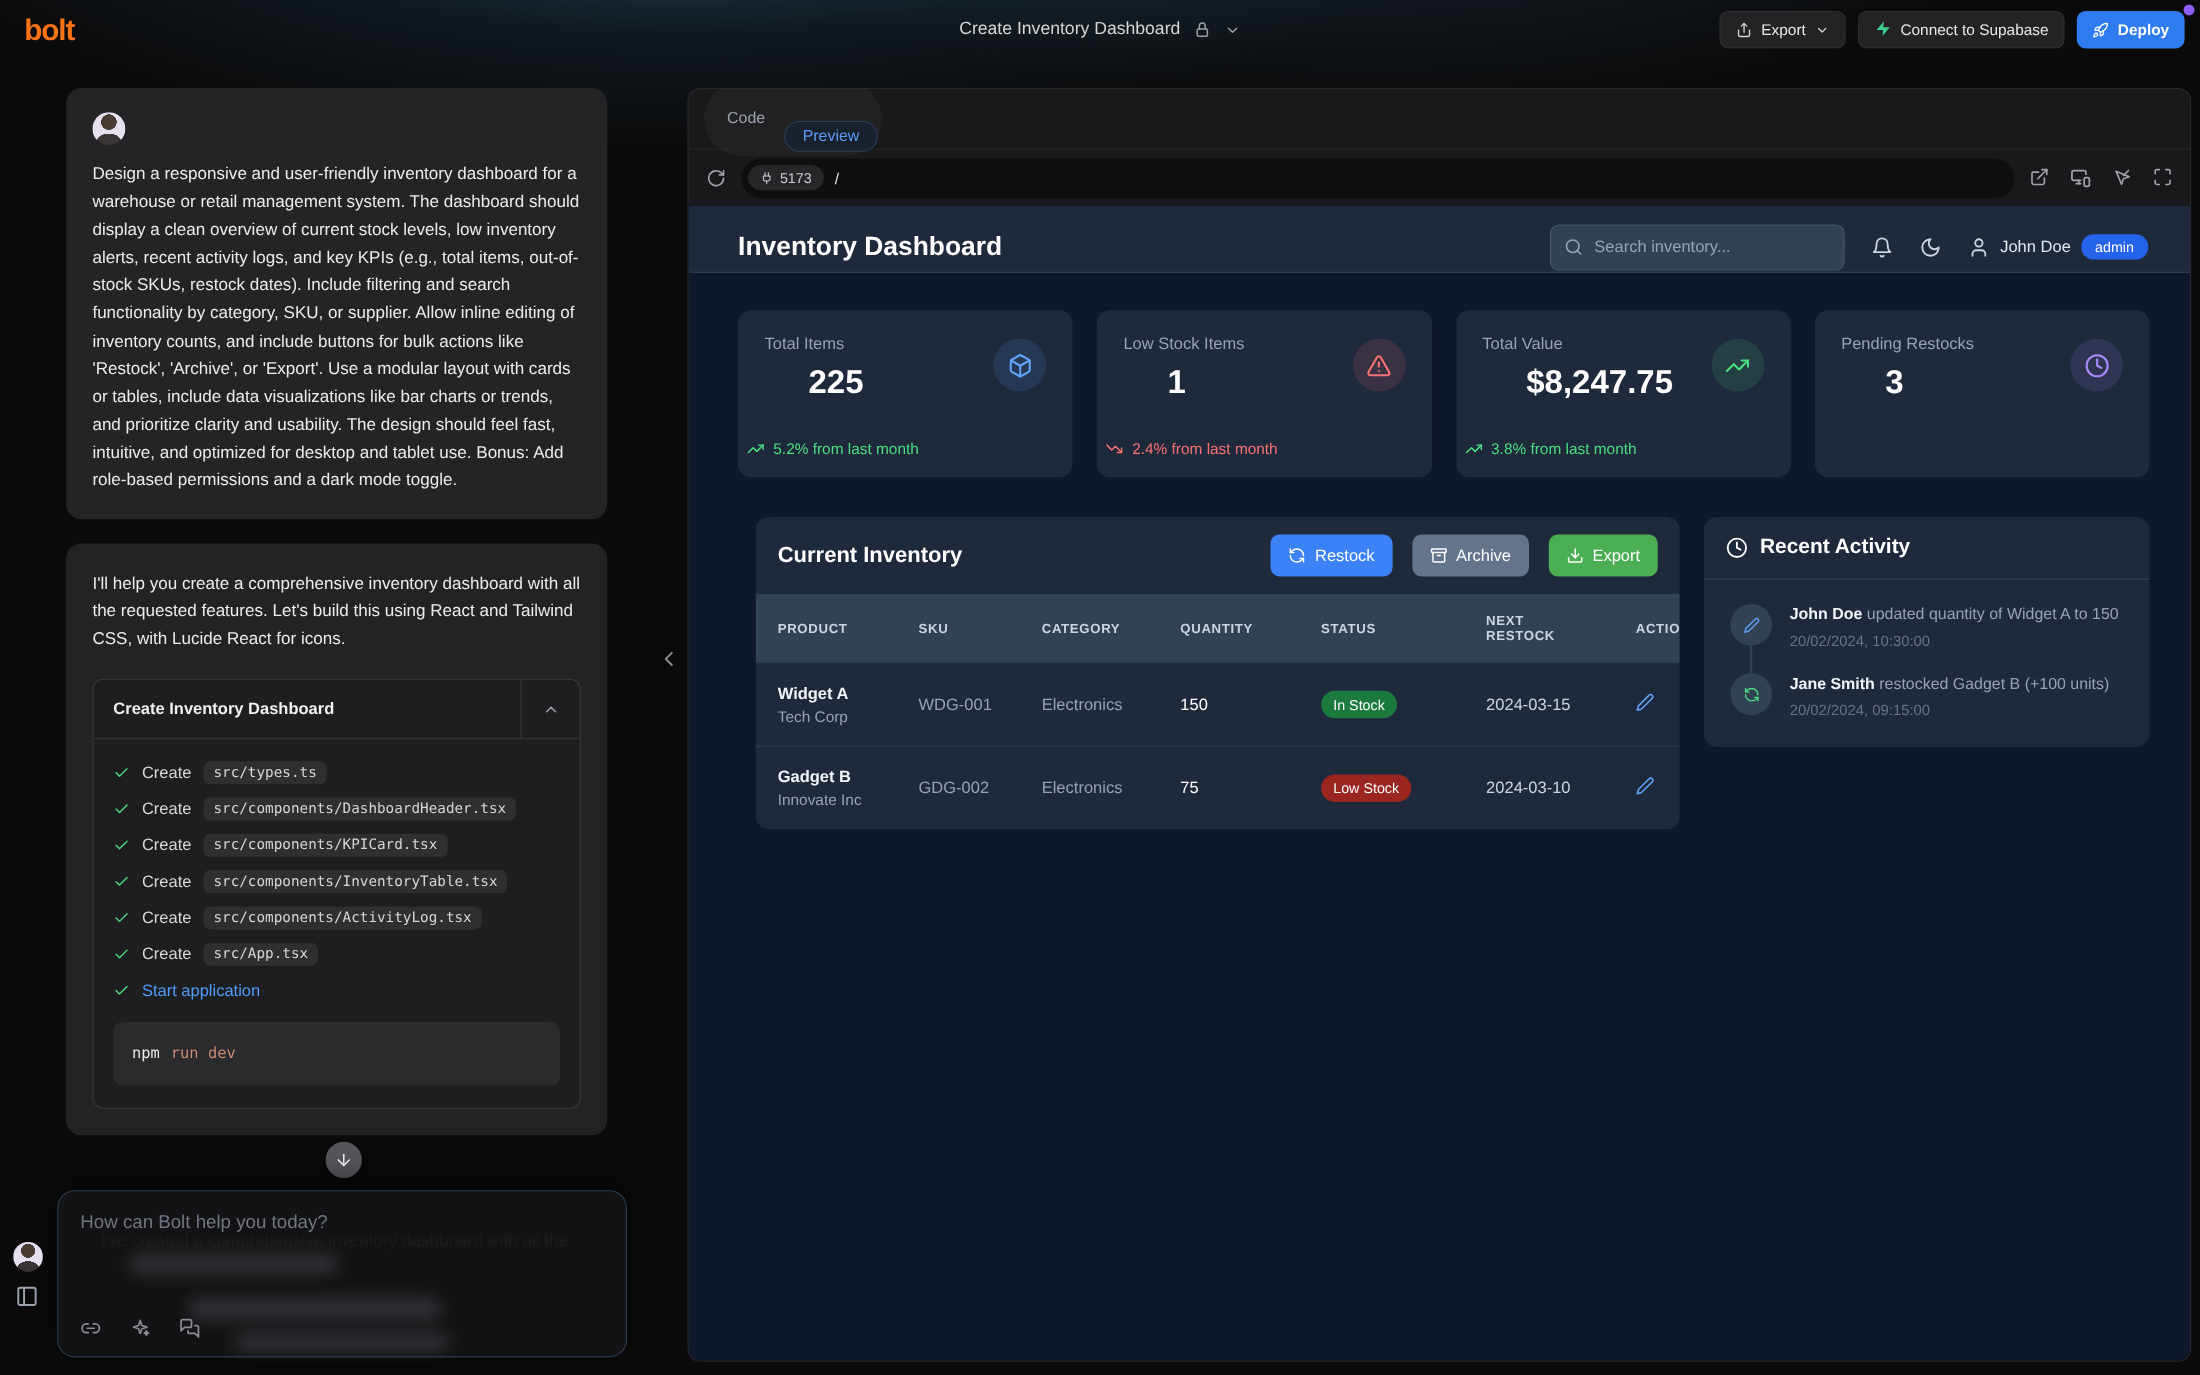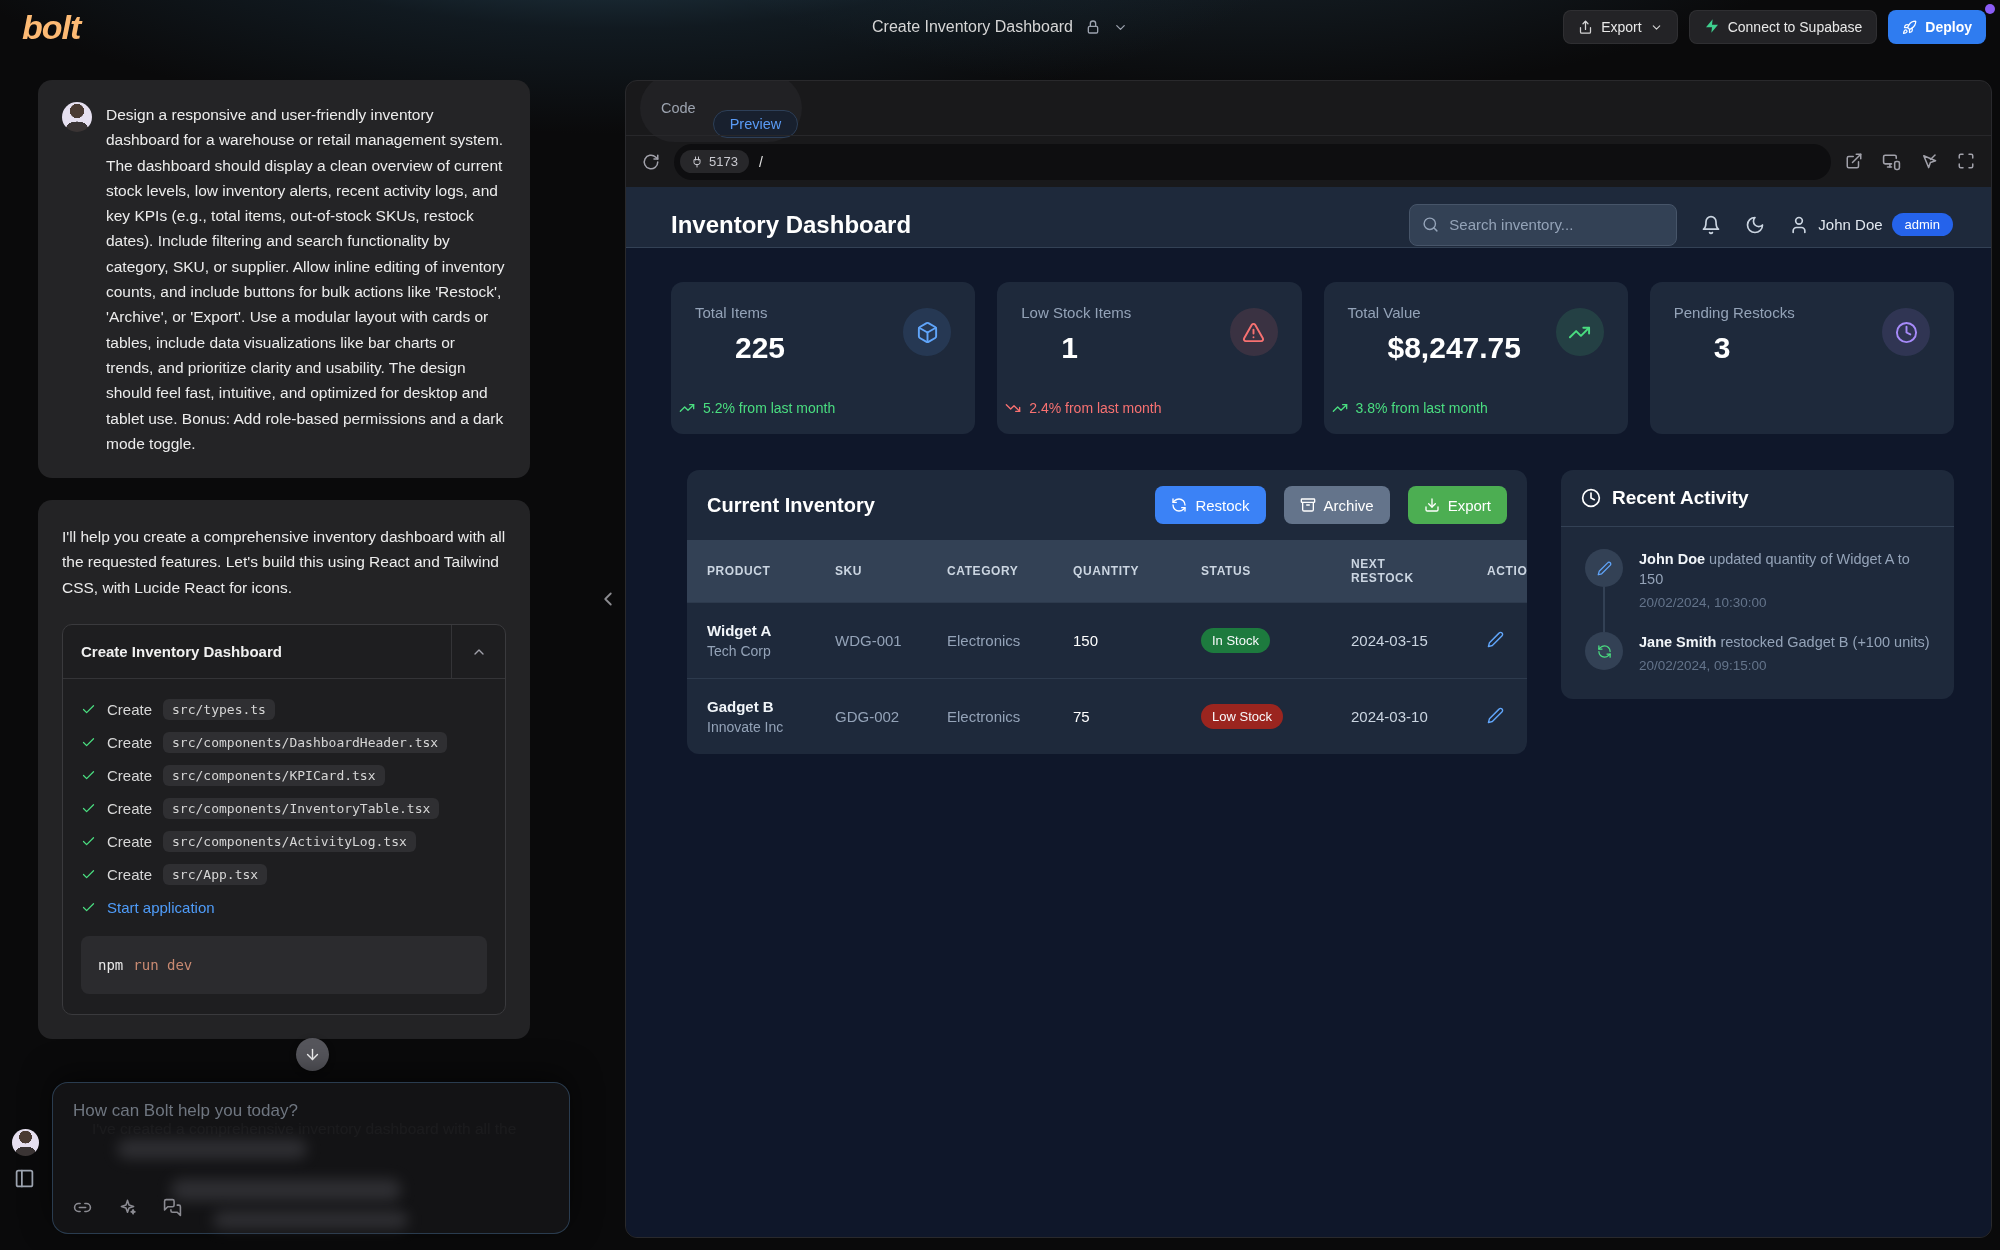--- a/index.html
+++ b/index.html
@@ -10,33 +10,33 @@
     background:
       radial-gradient(1100px 420px at 620px -160px, rgba(64,112,138,0.9), rgba(30,55,72,0.35) 45%, rgba(10,10,11,0) 70%),
       radial-gradient(900px 340px at 1250px -140px, rgba(42,72,92,0.55), rgba(10,10,11,0) 70%),
       #0a0a0b;
     position:relative;
   }
   .ic { stroke:currentColor; fill:none; stroke-width:2; stroke-linecap:round; stroke-linejoin:round; display:block; }
 
   
   .topbar { position:absolute; top:0; left:0; width:2000px; height:54px; display:flex; align-items:center; padding:0 14px 0 22px; }
-  .logo { font-size:34px; font-weight:800; font-style:italic; color:#fdba74; letter-spacing:-1px; }
+  .logo { font-size:27px; font-weight:800; color:#f97316; letter-spacing:-1px; }
   .tb-center { position:absolute; left:50%; top:0; transform:translateX(-50%); height:54px; display:flex; align-items:center; gap:12px; }
   .tb-title { font-size:16px; color:#d6d6d6; }
   .tb-center .micon { color:#9ca3af; }
   .tb-right { margin-left:auto; display:flex; align-items:center; gap:11px; }
   .tb-btn { display:flex; align-items:center; gap:8px; height:34px; padding:0 14px; border-radius:8px; background:#232326; border:1px solid rgba(255,255,255,0.06); color:#e8e8e8; font-size:14px; cursor:pointer; }
   .tb-btn .micon { color:#d4d4d4; }
   .deploy { background:#2f7cf0; border:none; color:#fff; font-weight:600; }
   .notif-dot { position:absolute; top:4px; right:5px; width:10px; height:10px; border-radius:50%; background:#8b5cf6; }
 
   
   .chat { position:absolute; left:0; top:54px; width:625px; height:1196px; }
-  .card { width:492px; margin-left:38px; background:#242426; border-radius:14px; }
+  .card { width:492px; margin-left:60px; background:#242426; border-radius:14px;flex-direction:column; }
   .user-card { margin-top:26px; padding:22px 24px; display:flex; gap:14px; }
   .avatar { width:30px; height:30px; min-width:30px; border-radius:50%;
     background: radial-gradient(circle at 50% 30%, #4a3b33 0 27%, rgba(0,0,0,0) 28%),
                 radial-gradient(60% 38% at 50% 88%, #3a3434 0 60%, rgba(0,0,0,0) 61%),
                 #e6e0f0; }
   .msg-text { font-size:15.5px; line-height:25.3px; color:#ececec; }
   .ai-card { margin-top:22px; padding:24px; background:#232325; }
   .artifact { margin-top:24px; border:1px solid #3a3a3d; border-radius:10px; background:#1e1e20; overflow:hidden; }
   .art-head { display:flex; align-items:stretch; border-bottom:1px solid #343437; }
   .art-title { flex:1; padding:18px 18px; font-size:15px; font-weight:700; color:#f0f0f0; }
@@ -121,21 +121,21 @@
   .td { font-size:15px; color:#94a3b8; padding-right:10px; }
   .prod-name { font-size:15px; font-weight:600; color:#f1f5f9; }
   .prod-sup { font-size:14px; color:#94a3b8; margin-top:4px; }
   .qty { color:#fff; }
   .restock-date { color:#cbd5e1; }
   .badge { display:inline-block; font-size:13px; color:#f8fafc; padding:5px 11px; border-radius:999px; }
   .bg-instock { background:#1d7a3e; }
   .bg-lowstock { background:#9b251f; }
   .edit-ic { color:#60a5fa; cursor:pointer; display:inline-block; }
 
-  .act-card { flex:1; background:#1e293b; border-radius:12px;margin-left:12px; }
+  .act-card { flex:1; background:#1e293b; border-radius:12px; }
   .act-head { display:flex; align-items:center; gap:11px; padding:17px 20px; border-bottom:1px solid #334155; color:#fff; }
   .act-title { font-size:19px; font-weight:700; }
   .act-items { position:relative; padding:22px 24px 26px 24px; }
   .tl-line { position:absolute; left:42px; top:56px; width:2px; height:64px; background:#334155; }
   .act-item { display:flex; gap:16px; position:relative; }
   .act-item + .act-item { margin-top:22px; }
   .act-circle { width:38px; height:38px; min-width:38px; border-radius:50%; background:#334155; display:flex; align-items:center; justify-content:center; z-index:1; }
   .ac-blue { color:#60a5fa; } .ac-green { color:#4ade80; }
   .act-line1 { font-size:14.5px; color:#94a3b8; line-height:20px; }
   .act-line1 b { color:#f1f5f9; font-weight:700; }

